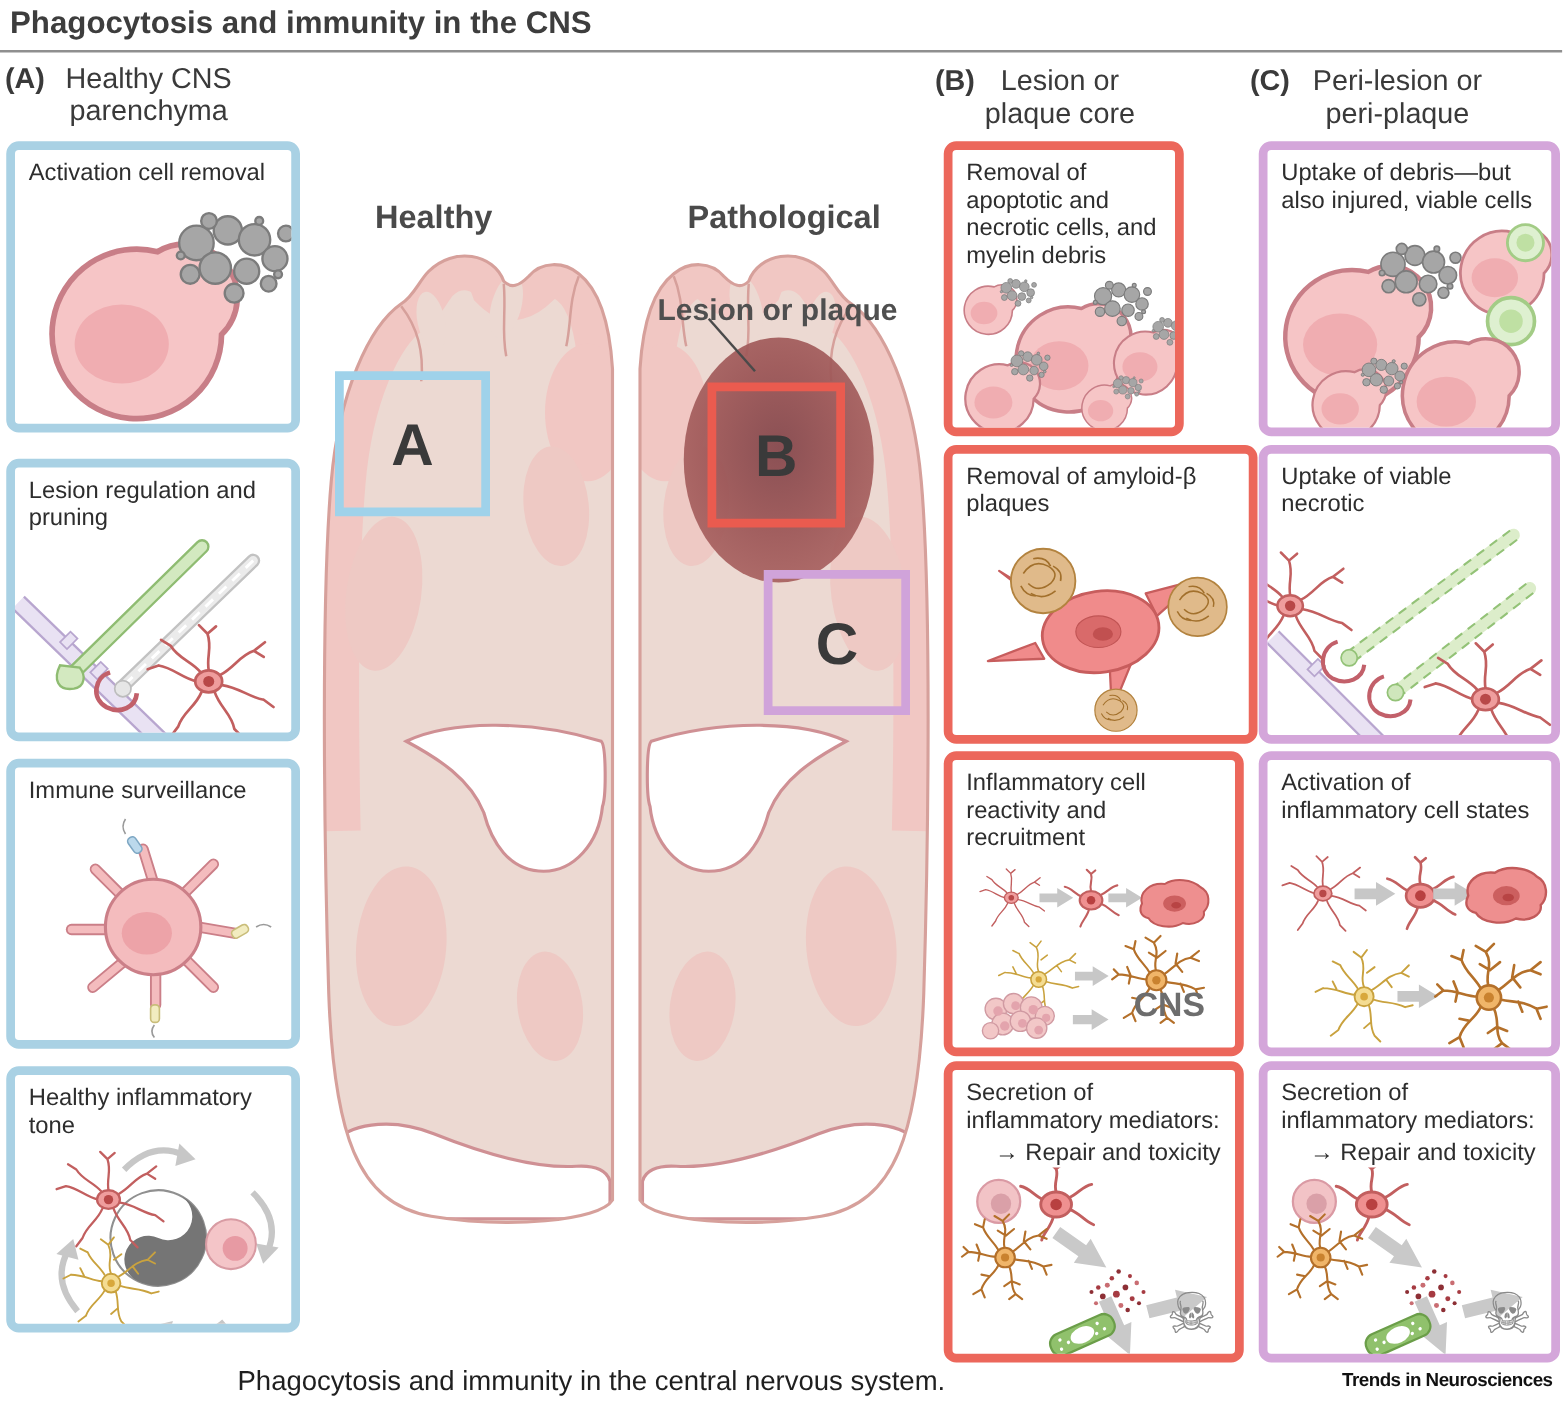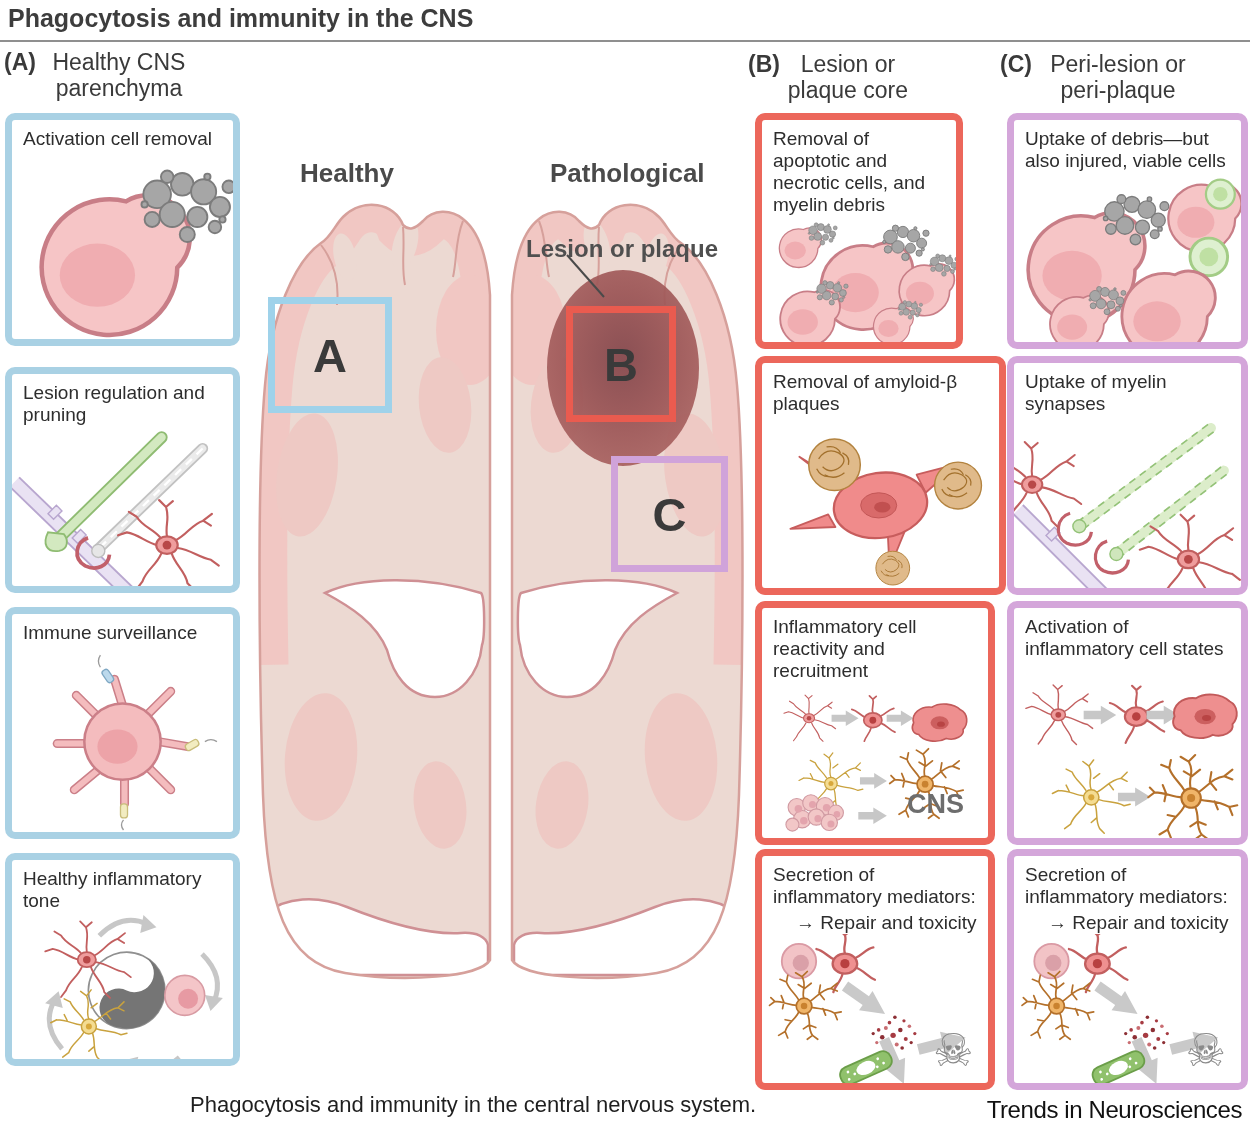--- a/index.html
+++ b/index.html
@@ -21,21 +21,21 @@
   .brain{position:absolute;left:255px;top:145px;width:492px;height:942px;}
   .brain-label{position:absolute;font-size:26px;font-weight:bold;color:#4a4a4a;text-align:left;}
   .lesion-label{position:absolute;font-size:24px;font-weight:bold;color:#4f4f4f;text-align:center;}
   .marker{position:absolute;box-sizing:border-box;display:flex;align-items:center;justify-content:center;
           font-size:47px;font-weight:bold;color:#3a3a3a;}
   .marker-a{border:7px solid #9fd2ea;}
   .marker-b{border:7px solid #ea5b4f;}
   .marker-c{border:7px solid #d0a3da;}
   .cns-label{position:absolute;right:24px;bottom:18px;font-size:27px;font-weight:bold;color:#6d6d6d;}
   .fig-caption{position:absolute;left:190px;top:1092px;font-size:22px;color:#1f1f1f;}
-  .journal{position:absolute;right:8px;top:1096px;font-size:24px;font-weight:normal;color:#111;letter-spacing:-0.4px;}
+  .journal{position:absolute;right:8px;top:1096px;font-size:15px;font-weight:bold;color:#111;letter-spacing:-0.4px;}
   .b3wrap{position:relative;flex:1;display:flex;min-height:0;}
   .b3wrap svg{flex:1;min-height:0;}
 </style>
 </head>
 <body>
 
 <svg width="0" height="0" style="position:absolute" aria-hidden="true">
   <defs>
     <g id="phag">
       <path d="M61,11 A45,45 0 1 0 95,55 A28,28 0 0 0 61,11 Z" fill="#f6c5c6" stroke="#c87e87" stroke-width="3"></path>
@@ -346,21 +346,21 @@
       <use href="#curve" transform="translate(178,62) rotate(100 36 20)"></use>
       <use href="#curve" transform="translate(108,158) rotate(195 36 20)"></use>
       <use href="#curve" transform="translate(-4,108) rotate(285 36 20)"></use>
       <use href="#mgram" transform="translate(12,0)"></use>
       <use href="#astro" transform="translate(20,86) scale(0.9)"></use>
       <circle cx="185" cy="98" r="24" fill="#f4c5c8" stroke="#d89ba3" stroke-width="2"></circle>
       <circle cx="189" cy="102" r="12" fill="#e79aa3"></circle>
     </svg>
   </div>
 
-  <div class="cellbox colB" style="left:755px;top:113px;width:208px;height:236px;">
+  <div class="cellbox colB" style="left:755px;top:113px;width:192px;height:236px;">
     <div class="box-caption">Removal of apoptotic and necrotic cells, and myelin debris</div>
     <svg class="box-art" viewBox="0 0 220 160">
       <use href="#phag" transform="translate(5,10) scale(0.55)"></use>
       <use href="#debris" transform="translate(42,6) scale(0.5)"></use>
       <use href="#phag" transform="translate(55,25) scale(1.2)"></use>
       <use href="#debris" transform="translate(136,8) scale(0.8)"></use>
       <use href="#phag" transform="translate(158,55) scale(0.72)"></use>
       <use href="#debris" transform="translate(198,46) scale(0.5)"></use>
       <use href="#phag" transform="translate(5,88) scale(0.78)"></use>
       <use href="#debris" transform="translate(52,80) scale(0.55)"></use>
@@ -422,21 +422,21 @@
       <use href="#phag" transform="translate(146,2) scale(0.72)"></use>
       <use href="#gcell" transform="translate(184,2)"></use>
       <use href="#gcell" transform="translate(168,58) scale(1.3)"></use>
       <use href="#phag" transform="translate(100,86) scale(0.92)"></use>
       <use href="#phag" transform="translate(32,112) scale(0.58)"></use>
       <use href="#debris" transform="translate(70,106) scale(0.48)"></use>
     </svg>
   </div>
 
   <div class="cellbox colC" style="left:1007px;top:356px;width:241px;height:239px;">
-    <div class="box-caption">Uptake of myelin synapses</div>
+    <div class="box-caption">Uptake of viable necrotic</div>
     <svg class="box-art" viewBox="0 0 220 185">
       <path d="M-8,100 L88,196" stroke="#e9e2f3" stroke-width="13"></path>
       <path d="M-3,95 L93,191" stroke="#b8a6cf" stroke-width="2"></path>
       <path d="M-13,105 L83,201" stroke="#b8a6cf" stroke-width="2"></path>
       <path d="M22,128 l9,-9 6,6 -9,9 z" fill="#e9e2f3" stroke="#b8a6cf" stroke-width="1.5"></path>
       <path d="M200,12 L58,118" stroke="#dcedca" stroke-width="11" stroke-linecap="round"></path>
       <path d="M203,16 L61,122" stroke="#93c277" stroke-width="1.8" stroke-dasharray="8 6" fill="none"></path>
       <path d="M197,8 L55,114" stroke="#93c277" stroke-width="1.8" stroke-dasharray="8 6" fill="none"></path>
       <circle cx="58" cy="118" r="7" fill="#cfe6bc" stroke="#93c277" stroke-width="1.5"></circle>
       <path d="M48,104 C34,108 30,128 44,136 C56,142 70,136 71,124" fill="none" stroke="#c2606a" stroke-width="3.5"></path>

